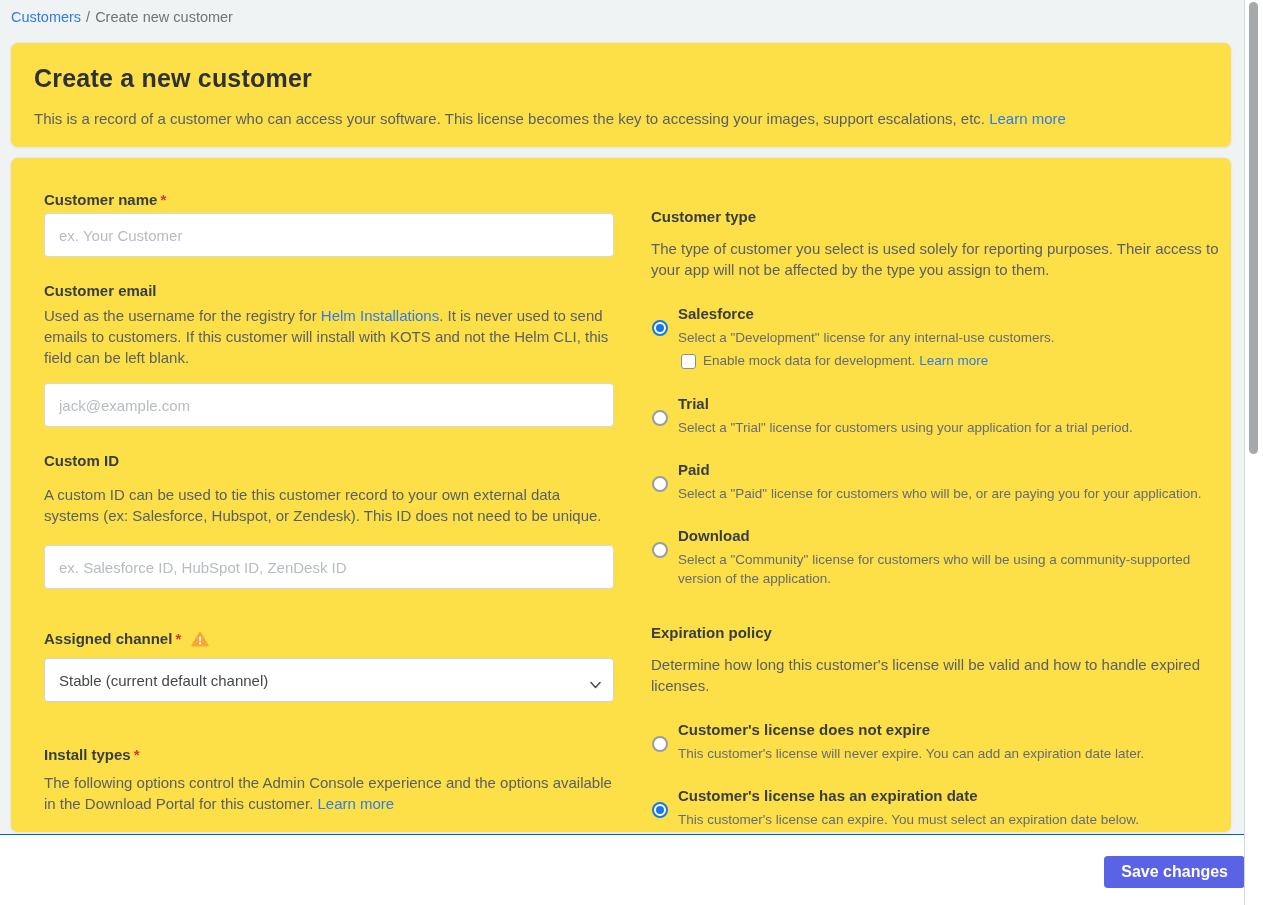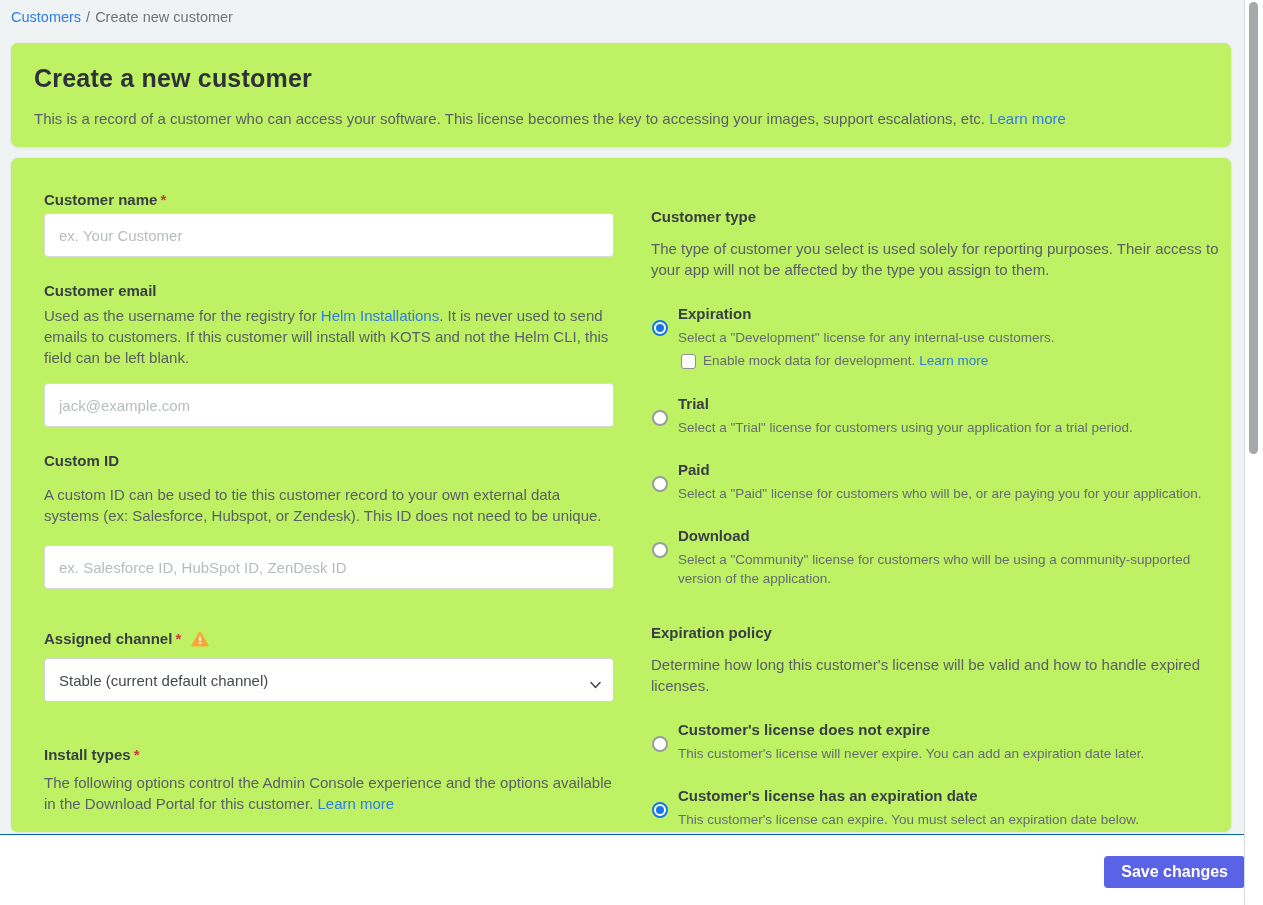--- a/index.html
+++ b/index.html
@@ -10,21 +10,21 @@
   }
   .page { position:relative; width:1263px; height:905px; }
 
   
   .breadcrumb { position:absolute; left:11px; top:9px; font-size:14.5px; color:#6e7478; }
   .breadcrumb a { color:#2f7be8; text-decoration:none; cursor:pointer; }
   .breadcrumb .sep { margin:0 5px; color:#6e7478; }
 
   
   .card {
-    position:absolute; left:10px; width:1222px; background:#bef264;
+    position:absolute; left:10px; width:1222px; background:#fde047;
     border:1px solid #e6eaeb; border-radius:8px;
     box-shadow:0 1px 2px rgba(0,0,0,.04);
   }
   .card-header { top:42px; height:106px; padding:20px 23px; }
   .page-title { font-size:25px; font-weight:700; color:#2e3238; letter-spacing:.2px; line-height:30px; }
   .page-sub { margin-top:15px; font-size:15px; color:#5a6066; line-height:21px; }
   a.inline-link { color:#2f7be8; text-decoration:none; cursor:pointer; }
 
   .card-form { top:157px; height:676px; overflow:hidden; }
   .col-left  { position:absolute; left:33px;  top:0; width:572px; }
@@ -175,21 +175,21 @@
 
     </div>
 
     <div class="col-right">
 
       <div class="section-heading sh-1">Customer type</div>
       <div class="section-desc">The type of customer you select is used solely for reporting purposes. Their access to your app will not be affected by the type you assign to them.</div>
 
       <div class="opt opt-mt-25">
         <span class="radio on"></span>
-        <div class="opt-title">Expiration</div>
+        <div class="opt-title">Salesforce</div>
         <div class="opt-desc">Select a "Development" license for any internal-use customers.</div>
         <div class="checkbox-row">
           <span class="checkbox"></span>
           <span class="checkbox-label">
             <span>Enable mock data for development.</span>
             <a class="inline-link">Learn more</a>
           </span>
         </div>
       </div>
 

